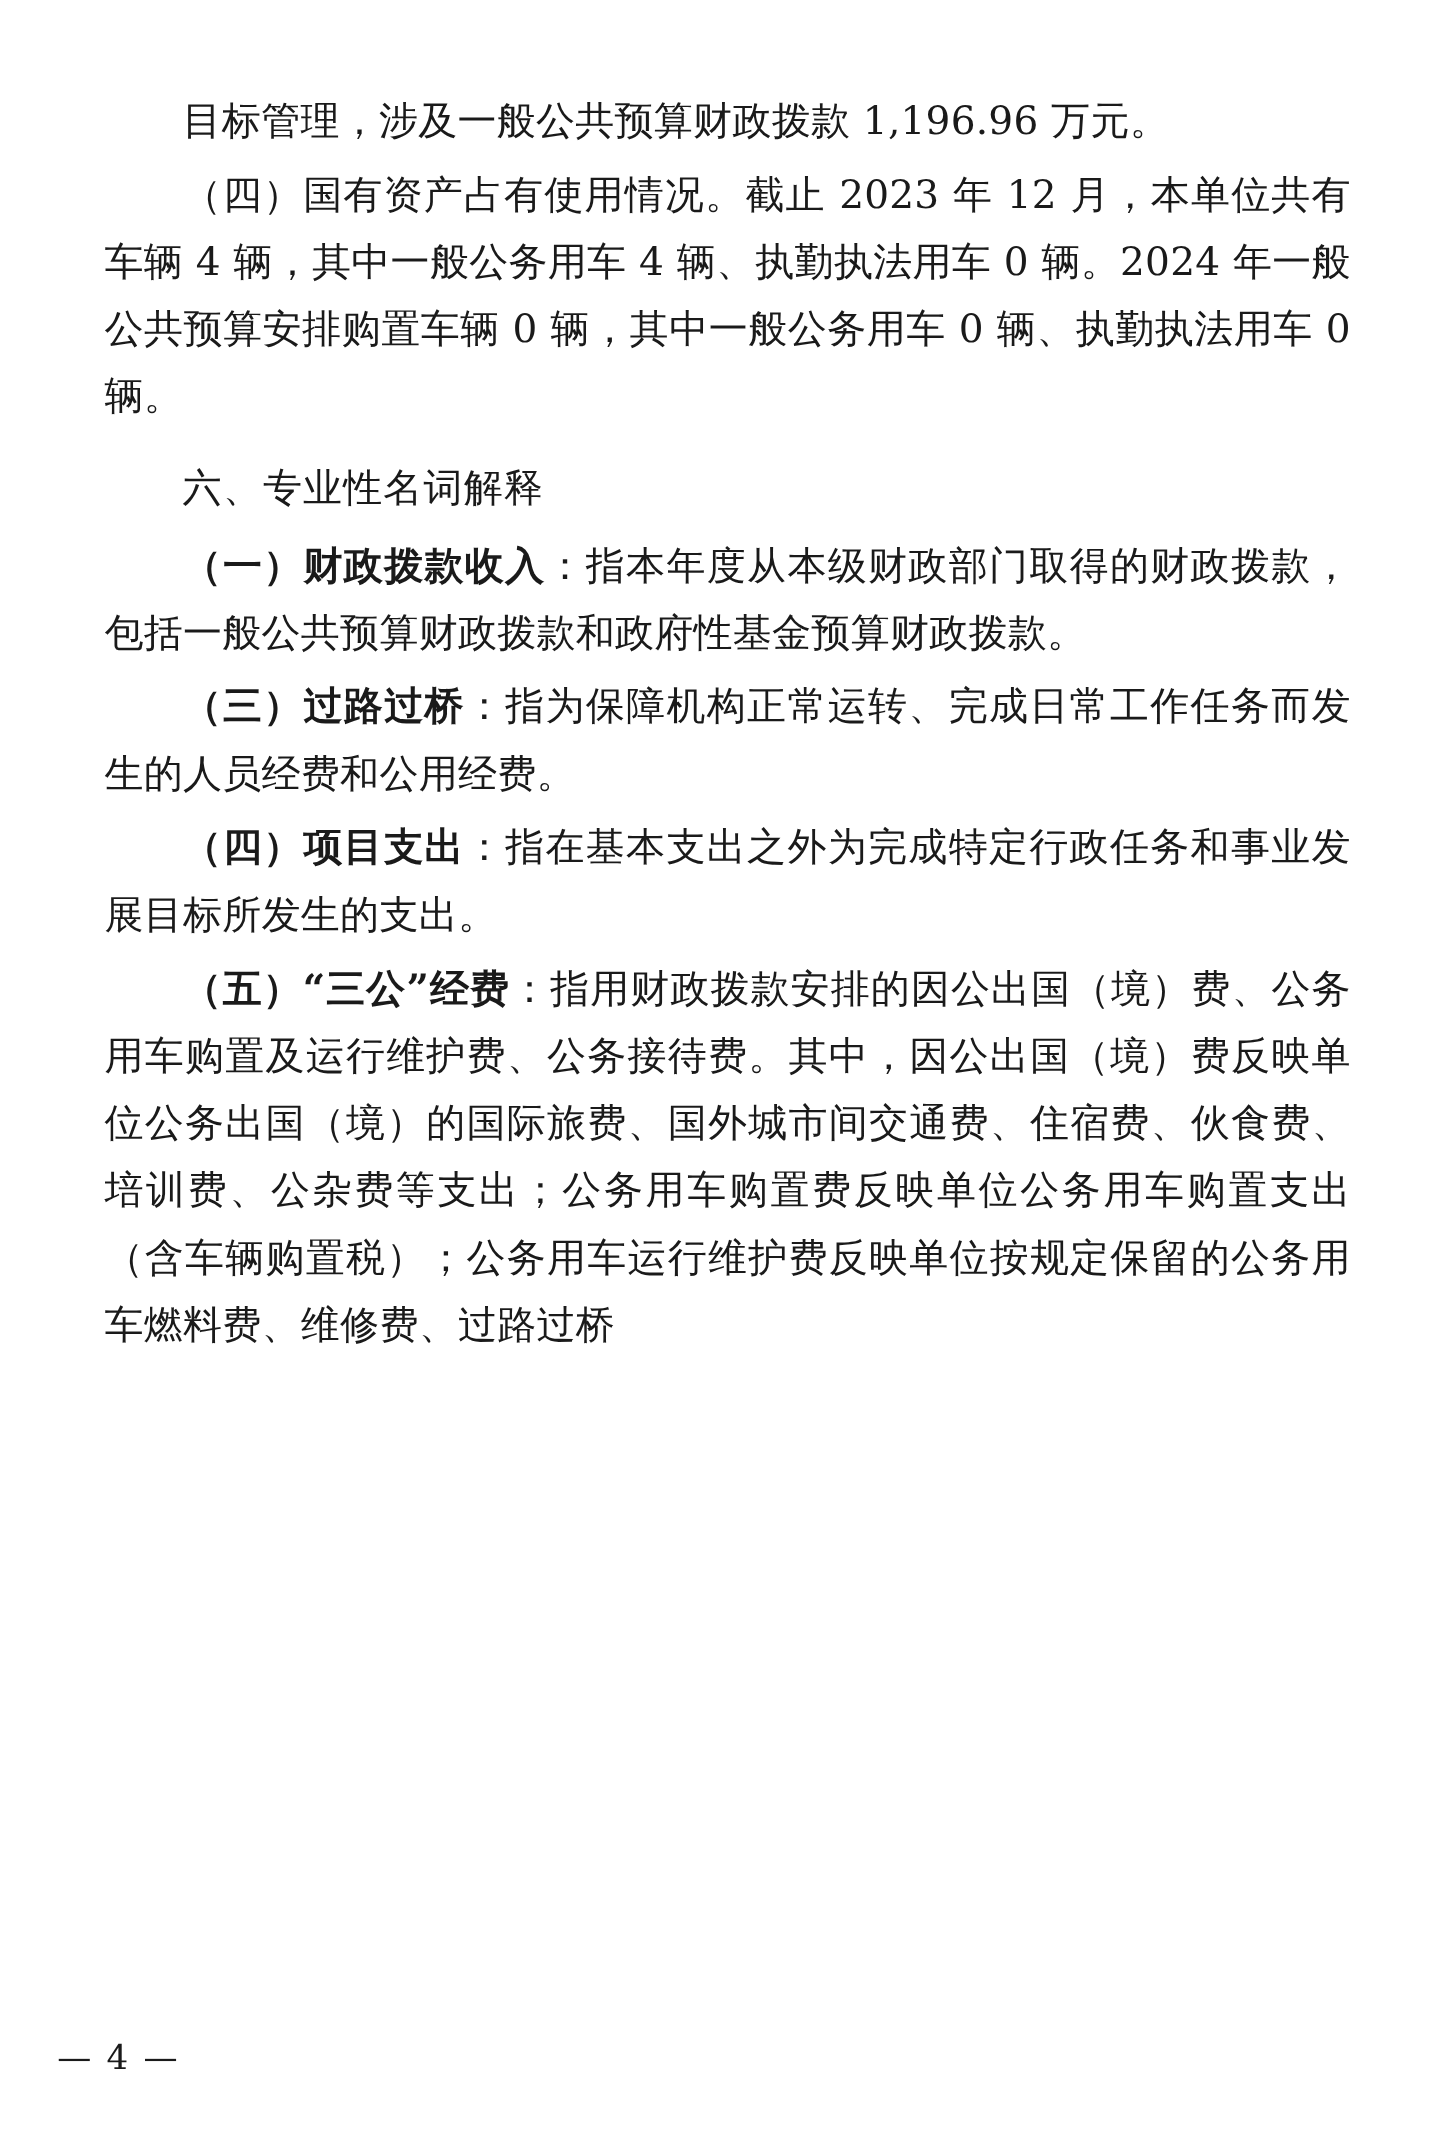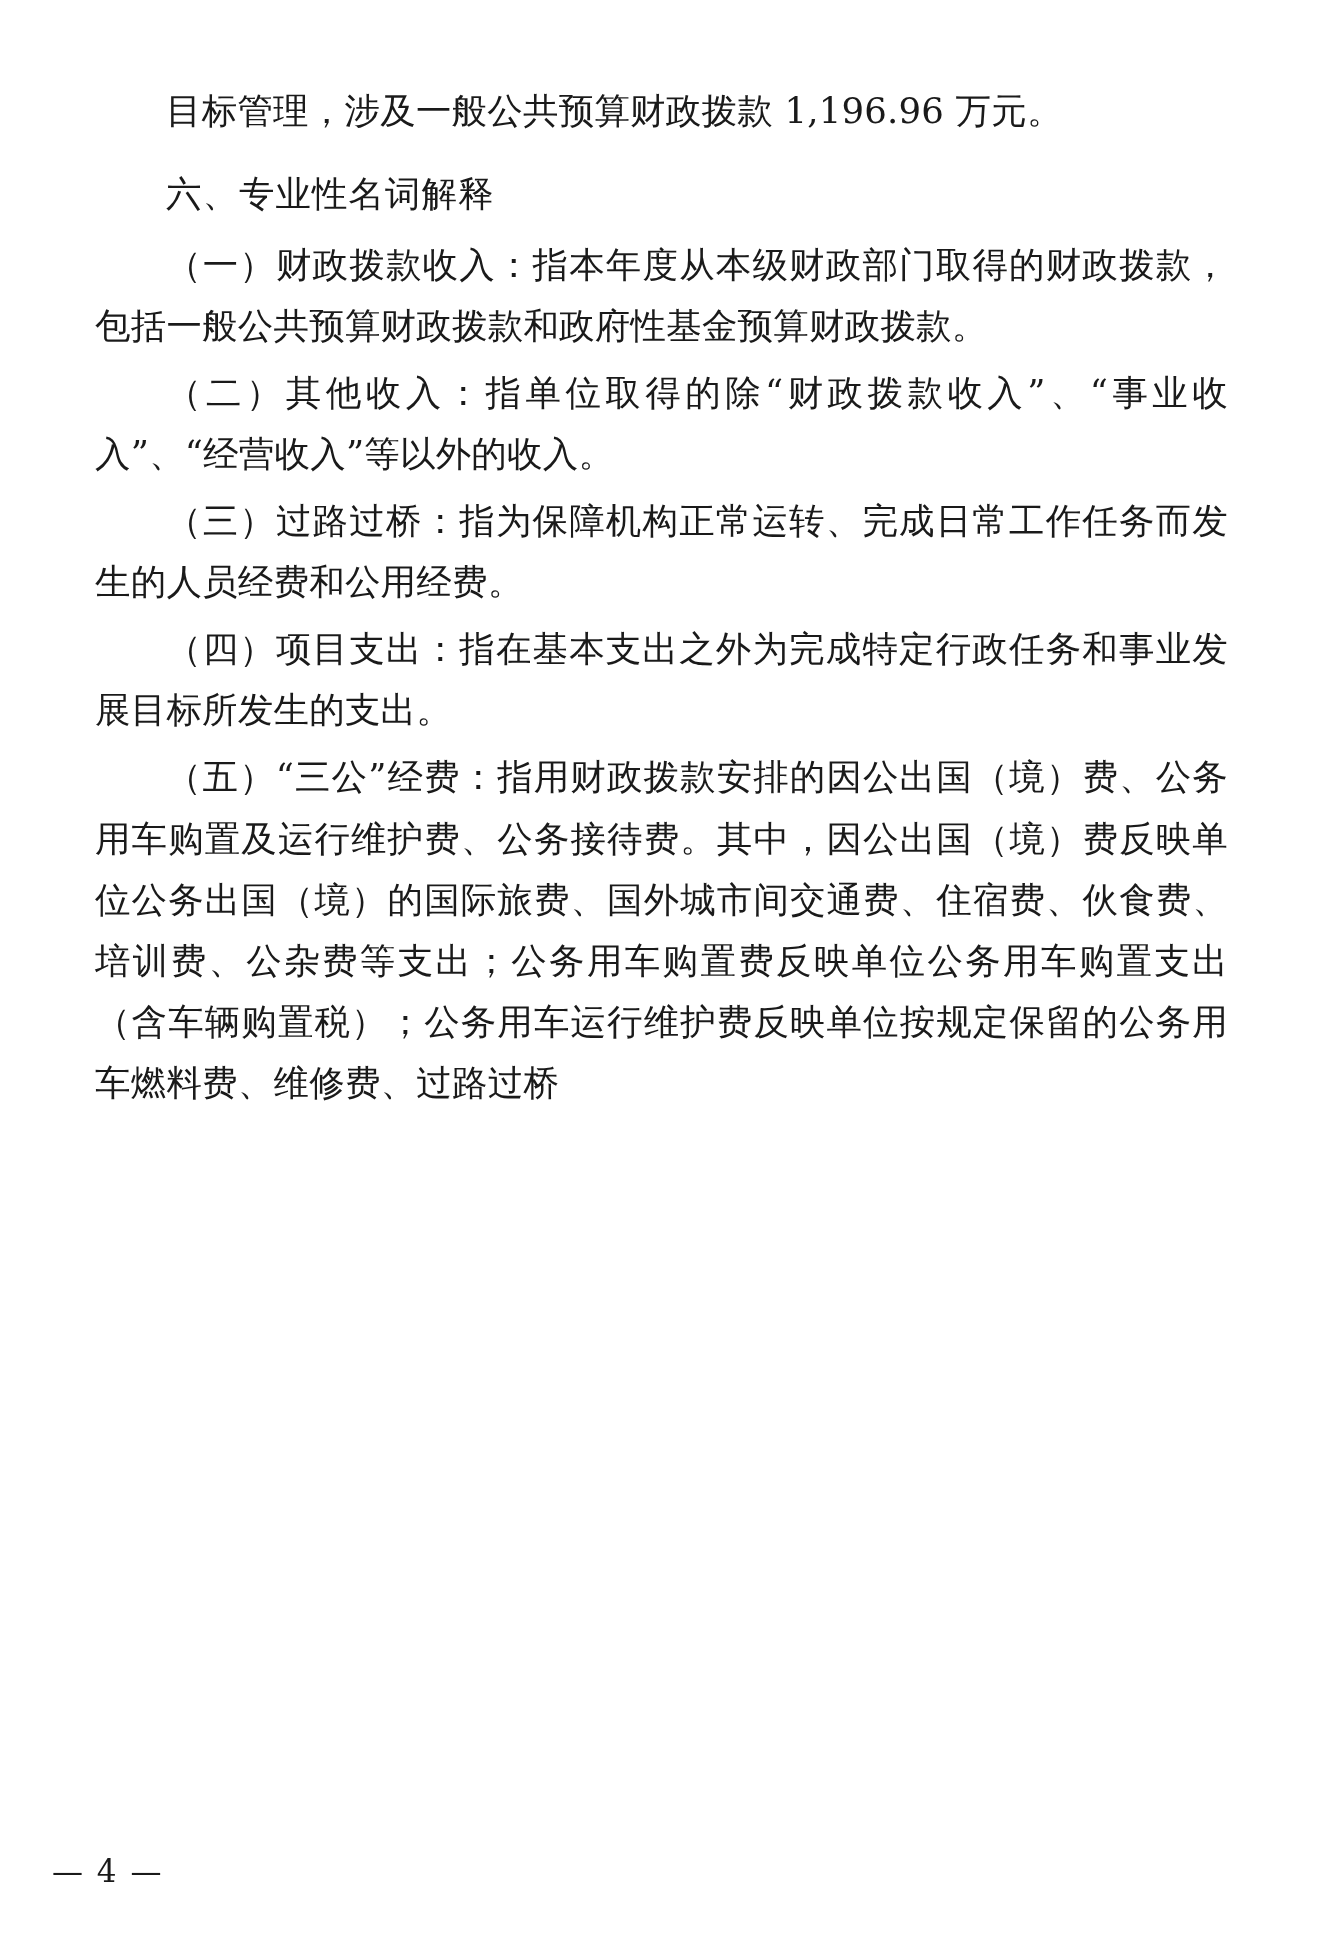--- a/index.html
+++ b/index.html
@@ -39,21 +39,21 @@
   }
   h2.section-heading {
     margin: 22px 0 10px 0;
     text-indent: 2em;
     font-size: 35.5px;
     font-weight: normal;
     line-height: 1.72;
     letter-spacing: 1px;
   }
   .term {
-    font-weight: normal;
+    font-weight: bold;
   }
   .footer {
     position: absolute;
     left: 0;
     bottom: 52px;
     width: 1323px;
     text-align: left;
     padding-left: 52px;
     box-sizing: border-box;
     font-size: 31px;
@@ -62,26 +62,26 @@
   }
 </style>
 </head>
 <body>
 
 <div class="page">
   <div class="doc-body">
 
     <p class="para">目标管理，涉及一般公共预算财政拨款 1,196.96 万元。</p>
 
+    <p class="para">（四）国有资产占有使用情况。截止 2023 年 12 月，本单位共有车辆 4 辆，其中一般公务用车 4 辆、执勤执法用车 0 辆。2024 年一般公共预算安排购置车辆 0 辆，其中一般公务用车 0 辆、执勤执法用车 0 辆。</p>
 
     <h2 class="section-heading">六、专业性名词解释</h2>
 
     <p class="para"><span class="term">（一）财政拨款收入</span><span>：指本年度从本级财政部门取得的财政拨款，包括一般公共预算财政拨款和政府性基金预算财政拨款。</span></p>
 
-    <p class="para"><span class="term">（二）其他收入</span><span>：指单位取得的除“财政拨款收入”、“事业收入”、“经营收入”等以外的收入。</span></p>
 
     <p class="para"><span class="term">（三）过路过桥</span><span>：指为保障机构正常运转、完成日常工作任务而发生的人员经费和公用经费。</span></p>
 
     <p class="para"><span class="term">（四）项目支出</span><span>：指在基本支出之外为完成特定行政任务和事业发展目标所发生的支出。</span></p>
 
     <p class="para"><span class="term">（五）“三公”经费</span><span>：指用财政拨款安排的因公出国（境）费、公务用车购置及运行维护费、公务接待费。其中，因公出国（境）费反映单位公务出国（境）的国际旅费、国外城市间交通费、住宿费、伙食费、培训费、公杂费等支出；公务用车购置费反映单位公务用车购置支出（含车辆购置税）；公务用车运行维护费反映单位按规定保留的公务用车燃料费、维修费、过路过桥</span></p>
 
   </div>
 </div>
 

